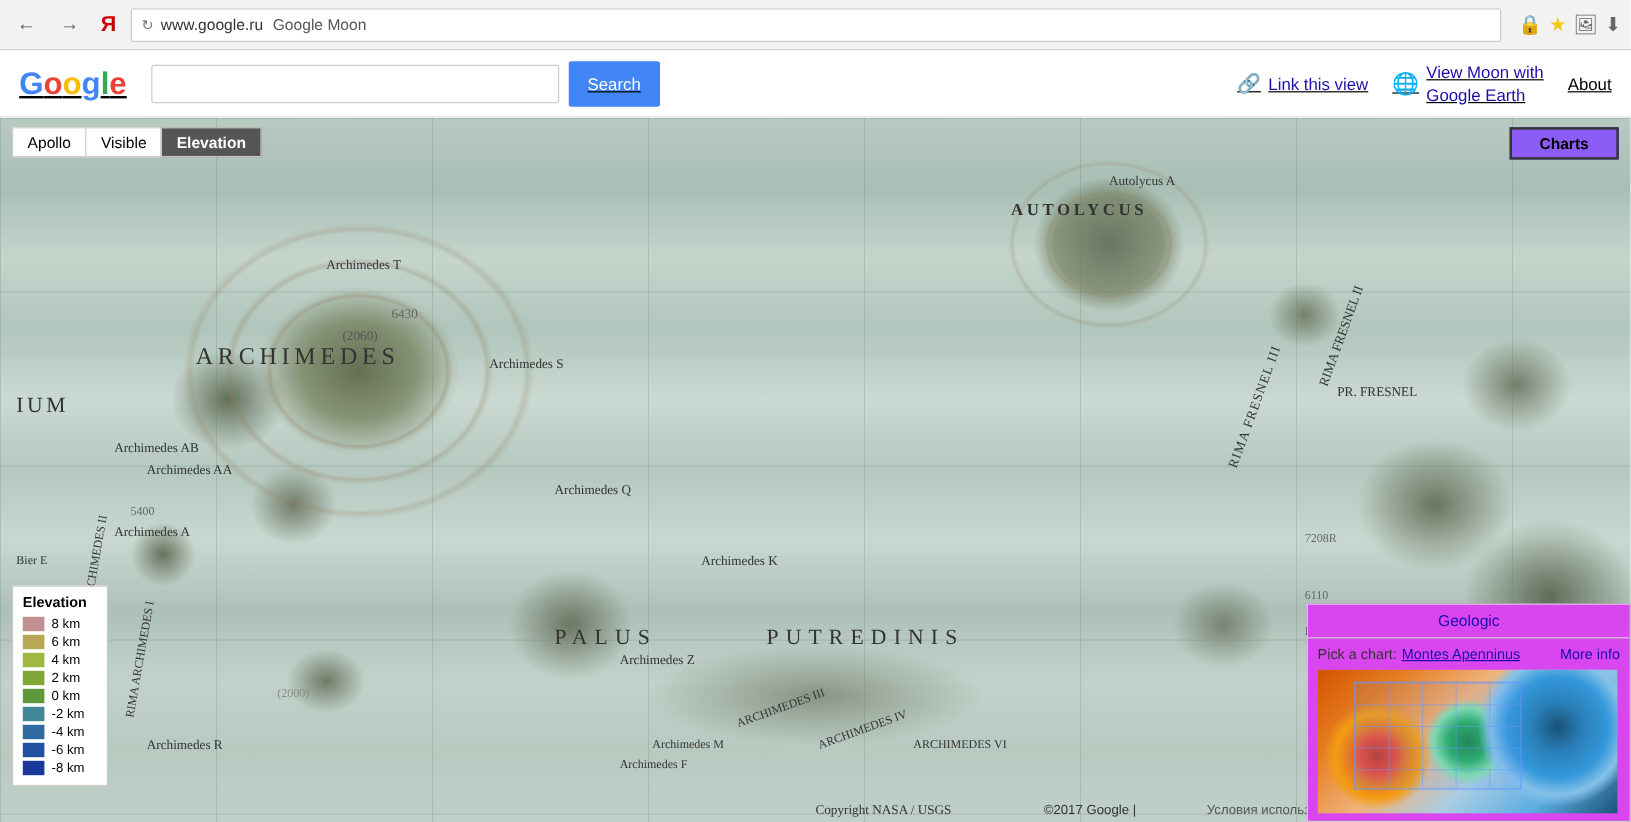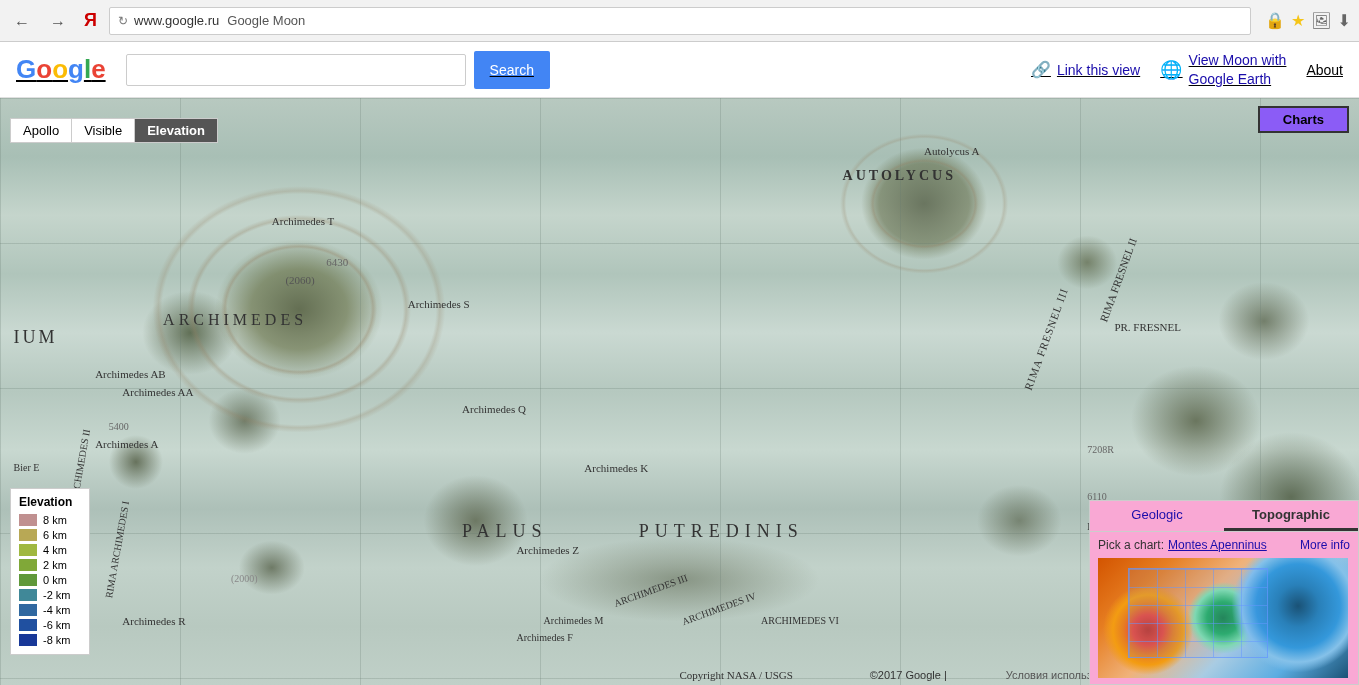--- a/index.html
+++ b/index.html
@@ -122,21 +122,21 @@
     .map-container {
       position: relative;
       width: 1359px;
       height: 587px; 
       overflow: hidden;
     }
 
     
     .map-tabs {
       position: absolute;
-      top: 20px;
+      top: 8px;
       left: 10px;
       z-index: 20;
       display: flex;
       gap: 0;
     }
     .map-tab {
       padding: 4px 12px;
       font-size: 13px;
       border: 1px solid #ccc;
       background: white;
@@ -234,24 +234,23 @@
       position: absolute;
       font-family: 'Times New Roman', serif;
       color: #333;
       pointer-events: none;
       white-space: nowrap;
     }
 
     .label-archimedes {
       top: 32%;
       left: 12%;
-      font-size: 16px;
+      font-size: 20px;
       letter-spacing: 4px;
       font-weight: normal;
-      margin-top: 25px;
     }
     .label-ium {
       top: 39%;
       left: 1%;
       font-size: 18px;
       letter-spacing: 3px;
     }
     .label-autolycus {
       top: 12%;
       left: 62%;
@@ -468,21 +467,21 @@
       height: 12px;
       margin-right: 6px;
     }
 
     
     .right-panel {
       position: absolute;
       bottom: 0;
       right: 0;
       width: 270px;
-      background: #f9a8d4;
+      background: #d946ef;
       border: 1px solid #ccc;
       z-index: 20;
     }
     .chart-tabs {
       display: flex;
       border-bottom: 1px solid #ccc;
     }
     .chart-tab {
       flex: 1;
       padding: 6px 10px;
@@ -670,21 +669,20 @@
     </div>
     <div class="legend-item">
       <div class="legend-color" style="background:#183898;"></div>
       <span>-8 km</span>
     </div>
   </div>
 
   <div class="right-panel">
     <div class="chart-tabs">
       <div class="chart-tab">Geologic</div>
-      <div class="chart-tab active">Topographic</div>
     </div>
     <div class="chart-content">
       <div class="pick-chart-row">
         <span class="pick-chart-label">Pick a chart:</span>
         <span class="montes-link">Montes Apenninus</span>
         <span class="more-info-link">More info</span>
       </div>
       <div class="chart-thumbnail">
         <div class="chart-thumbnail-bg"></div>
         <div class="chart-grid-overlay">

